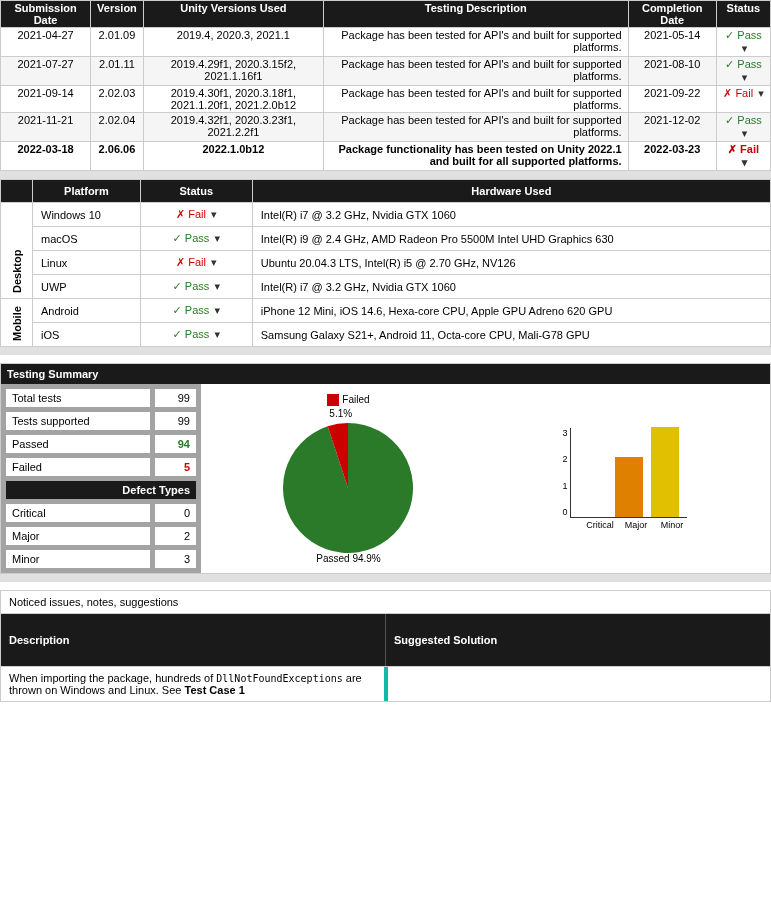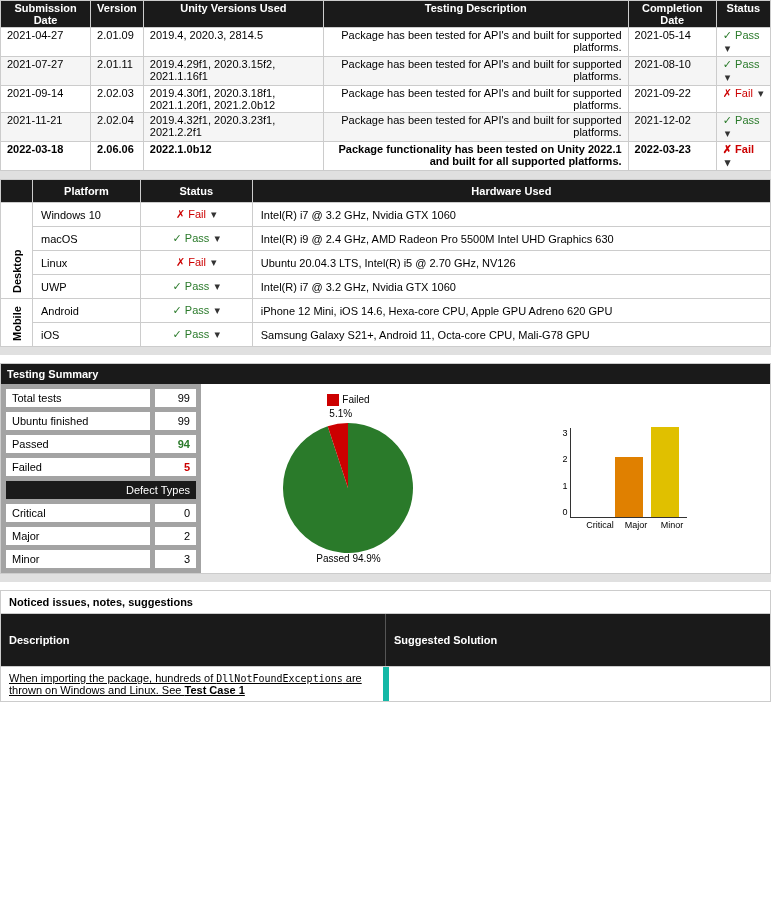--- a/index.html
+++ b/index.html
@@ -14,21 +14,21 @@
       text-align: left;
     }
     .top-table thead th {
       background: #1a1a1a;
       color: #fff;
       font-weight: bold;
       text-align: center;
     }
     .top-table tbody tr:nth-child(odd) { background: #fff; }
     .top-table tbody tr:nth-child(even) { background: #f5f5f5; }
-    .top-table td { }
+    .top-table td { text-align: center; }
     .top-table td.desc { text-align: right; }
     .top-table tbody tr:last-child { font-weight: bold; }
     .pass { color: #2a7a2a; }
     .fail { color: #cc0000; }
     .dropdown-arrow { color: #333; margin-left: 2px; }
 
     
     .section-gap { height: 8px; background: #e0e0e0; }
     .platform-wrap { width: 100%; border-collapse: collapse; margin-top: 8px; }
     .platform-wrap th, .platform-wrap td {
@@ -58,50 +58,50 @@
     .summary-title {
       background: #1a1a1a;
       color: #fff;
       font-weight: bold;
       padding: 4px 6px;
     }
     .summary-body { display: flex; }
     .summary-left { min-width: 200px; }
     .summary-table { width: 100%; border-collapse: collapse; }
     .summary-table td { border: 5px solid #a3a3a3; padding: 3px 6px; }
-    .summary-table tr.section-header td { background: #1a1a1a; color: #fff; font-weight: normal; }
+    .summary-table tr.section-header td { background: #1a1a1a; color: #fff; font-weight: bold; }
     .summary-table td:last-child { text-align: right; }
     .val-green { color: #2a7a2a; font-weight: bold; }
     .val-red { color: #cc0000; font-weight: bold; }
 
     .summary-right { flex: 1; display: flex; align-items: center; justify-content: space-around; padding: 8px; }
 
     
     .pie-wrap { display: flex; flex-direction: column; align-items: center; }
     .pie-legend { font-size: 10px; margin-bottom: 4px; }
     .pie-legend-failed { display: flex; align-items: center; gap: 3px; margin-bottom: 2px; }
 
     
     .bar-chart-wrap { display: flex; flex-direction: column; align-items: center; }
     .bar { display: flex; flex-direction: column; align-items: center; }
     .bar-rect { width: 28px; }
 
     
     .notes-section { margin-top: 8px; border: 1px solid #ccc; }
     .notes-title {
       background: #fff;
-      font-weight: bold;
+      font-weight: normal;
       padding: 5px 8px;
       border-bottom: 1px solid #ccc;
     }
     .notes-header { display: flex; background: #1a1a1a; }
     .notes-header div { color: #fff; font-weight: bold; padding: 20px 8px; }
     .notes-row { display: flex; border-top: 1px solid #ccc; }
     .notes-row div { padding: 5px 8px; font-size: 11px; }
-    .notes-desc { flex: 1; border-right: 6px solid #14b8a6; text-decoration: underline; }
+    .notes-desc { flex: 1; border-right: 4px solid #14b8a6; }
     .notes-sol { flex: 1; }
     code { font-family: monospace; font-size: 10px; }
   </style>
 </head>
 <body>
 
 <table class="top-table">
   <thead>
     <tr>
       <th>Submission Date</th>
@@ -109,21 +109,21 @@
       <th>Unity Versions Used</th>
       <th>Testing Description</th>
       <th>Completion Date</th>
       <th>Status</th>
     </tr>
   </thead>
   <tbody id="top-table-body">
   <tr>
     <td>2021-04-27</td>
     <td>2.01.09</td>
-    <td>2019.4, 2020.3, 2814.5</td>
+    <td>2019.4, 2020.3, 2021.1</td>
     <td class="desc">Package has been tested for API's and built for supported platforms.</td>
     <td>2021-05-14</td>
     <td>
       <span class="pass">✓ Pass</span>
       <span class="dropdown-arrow">▾</span>
     </td>
   </tr>
       <tr>
     <td>2021-07-27</td>
     <td>2.01.11</td>
@@ -246,21 +246,21 @@
   <div class="summary-title">Testing Summary</div>
   <div class="summary-body">
     <div class="summary-left">
       <table class="summary-table">
         <tbody id="summary-table-body">
             <tr>
     <td>Total tests</td>
     <td class="">99</td>
   </tr>
             <tr>
-    <td>Ubuntu finished</td>
+    <td>Tests supported</td>
     <td class="">99</td>
   </tr>
             <tr>
     <td>Passed</td>
     <td class="val-green">94</td>
   </tr>
             <tr>
     <td>Failed</td>
     <td class="val-red">5</td>
   </tr>

